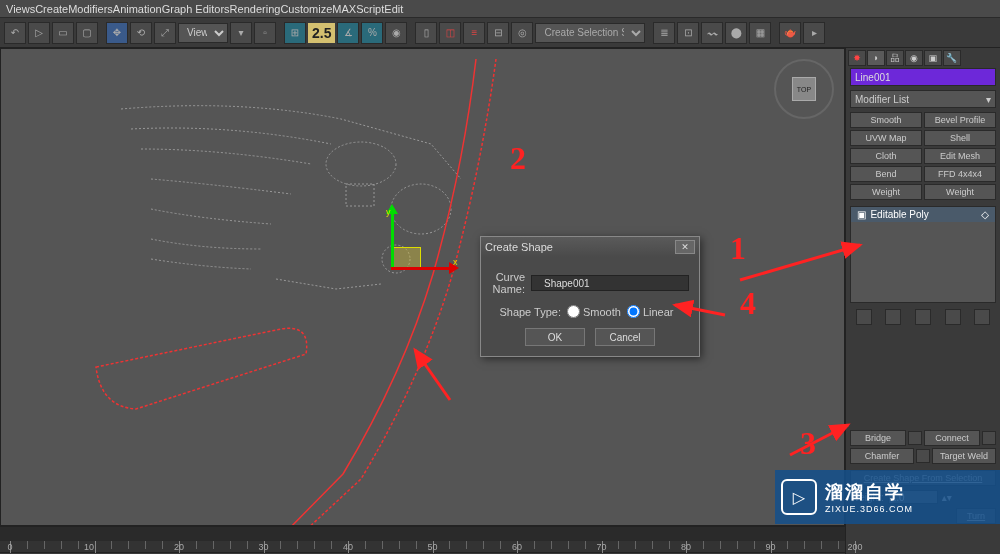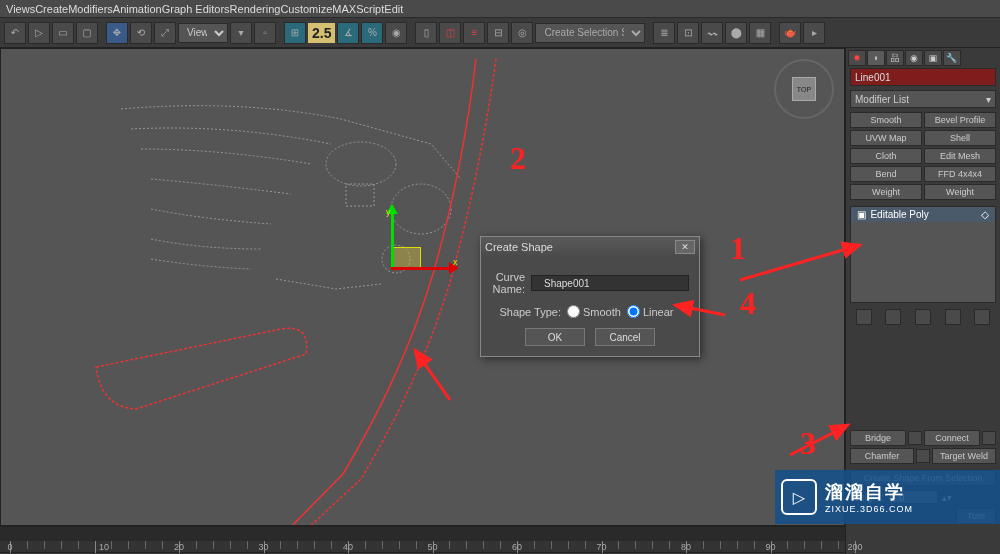--- a/index.html
+++ b/index.html
@@ -40,35 +40,35 @@
 
 
 .curve { position: absolute; pointer-events: none; }
 
 
 .rpanel { position: absolute; top: 48px; right: 0; width: 155px; bottom: 0; background: #3a3a3a; border-left: 1px solid #222; display: flex; flex-direction: column; }
 .rtabs { height: 18px; display: flex; gap: 1px; padding: 2px; }
 .rtab { width: 18px; height: 16px; background: #4a4a4a; border: 1px solid #2a2a2a; font-size: 9px; display: flex; align-items: center; justify-content: center; }
 .rtab.active { background: #5a5a5a; }
 .rtab.red { color: #f44; }
-.rfield { margin: 2px 4px; height: 18px; background: #7f1d1d; border: 1px solid #2a2a2a; color: #ddd; padding: 2px 4px; font-size: 10px; display: flex; align-items: center; }
+.rfield { margin: 2px 4px; height: 18px; background: #6d28d9; border: 1px solid #2a2a2a; color: #ddd; padding: 2px 4px; font-size: 10px; display: flex; align-items: center; }
 .rdrop { margin: 2px 4px; height: 18px; background: #555; border: 1px solid #2a2a2a; color: #ccc; padding: 2px 4px; font-size: 10px; display: flex; align-items: center; justify-content: space-between; }
 .rbtn-grid { display: grid; grid-template-columns: 1fr 1fr; gap: 2px; padding: 2px 4px; }
 .rbtn { height: 16px; background: #555; border: 1px solid #2a2a2a; color: #ccc; font-size: 9px; display: flex; align-items: center; justify-content: center; cursor: pointer; }
 .rmod { margin: 4px; background: #555; border: 1px solid #2a2a2a; }
 .rmod-hdr { background: #4a5a6a; color: #fff; padding: 2px 6px; font-size: 10px; display: flex; align-items: center; gap: 4px; }
 .rmod-body { height: 80px; background: #555; }
 .rsubtabs { display: flex; gap: 2px; padding: 2px 4px; justify-content: space-around; }
 .rsubtab { width: 16px; height: 16px; background: #4a4a4a; border: 1px solid #2a2a2a; font-size: 9px; }
 .rsection { padding: 2px 4px; }
 .rrow { display: flex; gap: 2px; margin: 2px 0; align-items: center; }
 .rrow .rbtn { flex: 1; }
 .rsq { width: 14px; height: 14px; background: #4a4a4a; border: 1px solid #2a2a2a; }
 .rwide { margin: 2px 4px; }
-.rwide .rbtn { width: 100%; }
+.rwide .rbtn { width: 100%; text-decoration: underline; }
 .rspin { display: flex; align-items: center; gap: 4px; margin: 2px 4px; font-size: 10px; }
 .rspin input { width: 50px; height: 14px; background: #666; border: 1px solid #2a2a2a; color: #fff; font-size: 10px; padding: 0 2px; }
 
 
 .dialog { position: absolute; top: 236px; left: 480px; width: 220px; background: #4a4a4a; border: 1px solid #888; box-shadow: 2px 2px 8px rgba(0,0,0,0.5); }
 .dlg-title { height: 20px; background: linear-gradient(#5a5a5a,#4a4a4a); display: flex; align-items: center; justify-content: space-between; padding: 0 4px; font-size: 11px; color: #ddd; }
 .dlg-close { width: 20px; height: 14px; background: #666; border: 1px solid #888; display: flex; align-items: center; justify-content: center; font-size: 9px; cursor: pointer; }
 .dlg-body { padding: 14px 10px 10px; }
 .dlg-row { display: flex; align-items: center; gap: 6px; margin-bottom: 10px; font-size: 11px; }
 .dlg-row label { width: 70px; text-align: right; }
@@ -290,21 +290,21 @@
 <div class="timeline">
   <div class="slider-track"></div>
   <div class="ruler" id="ruler">
       <div class="tick major" style="left: 10px;"></div>
       <div class="tick-lbl" style="left: 10px;">0</div>
       <div class="tick" style="left: 26.9px;"></div>
       <div class="tick" style="left: 43.8px;"></div>
       <div class="tick" style="left: 60.7px;"></div>
       <div class="tick" style="left: 77.6px;"></div>
       <div class="tick major" style="left: 94.5px;"></div>
-      <div class="tick-lbl" style="left: 104px; margin-top: 48px;">10</div>
+      <div class="tick-lbl" style="left: 89px; margin-top: 48px;">10</div>
       <div class="tick" style="left: 111.4px;"></div>
       <div class="tick" style="left: 128.3px;"></div>
       <div class="tick" style="left: 145.2px;"></div>
       <div class="tick" style="left: 162.1px;"></div>
       <div class="tick major" style="left: 179px;"></div>
       <div class="tick-lbl" style="left: 179px;">20</div>
       <div class="tick" style="left: 195.9px;"></div>
       <div class="tick" style="left: 212.8px;"></div>
       <div class="tick" style="left: 229.7px;"></div>
       <div class="tick" style="left: 246.6px;"></div>

